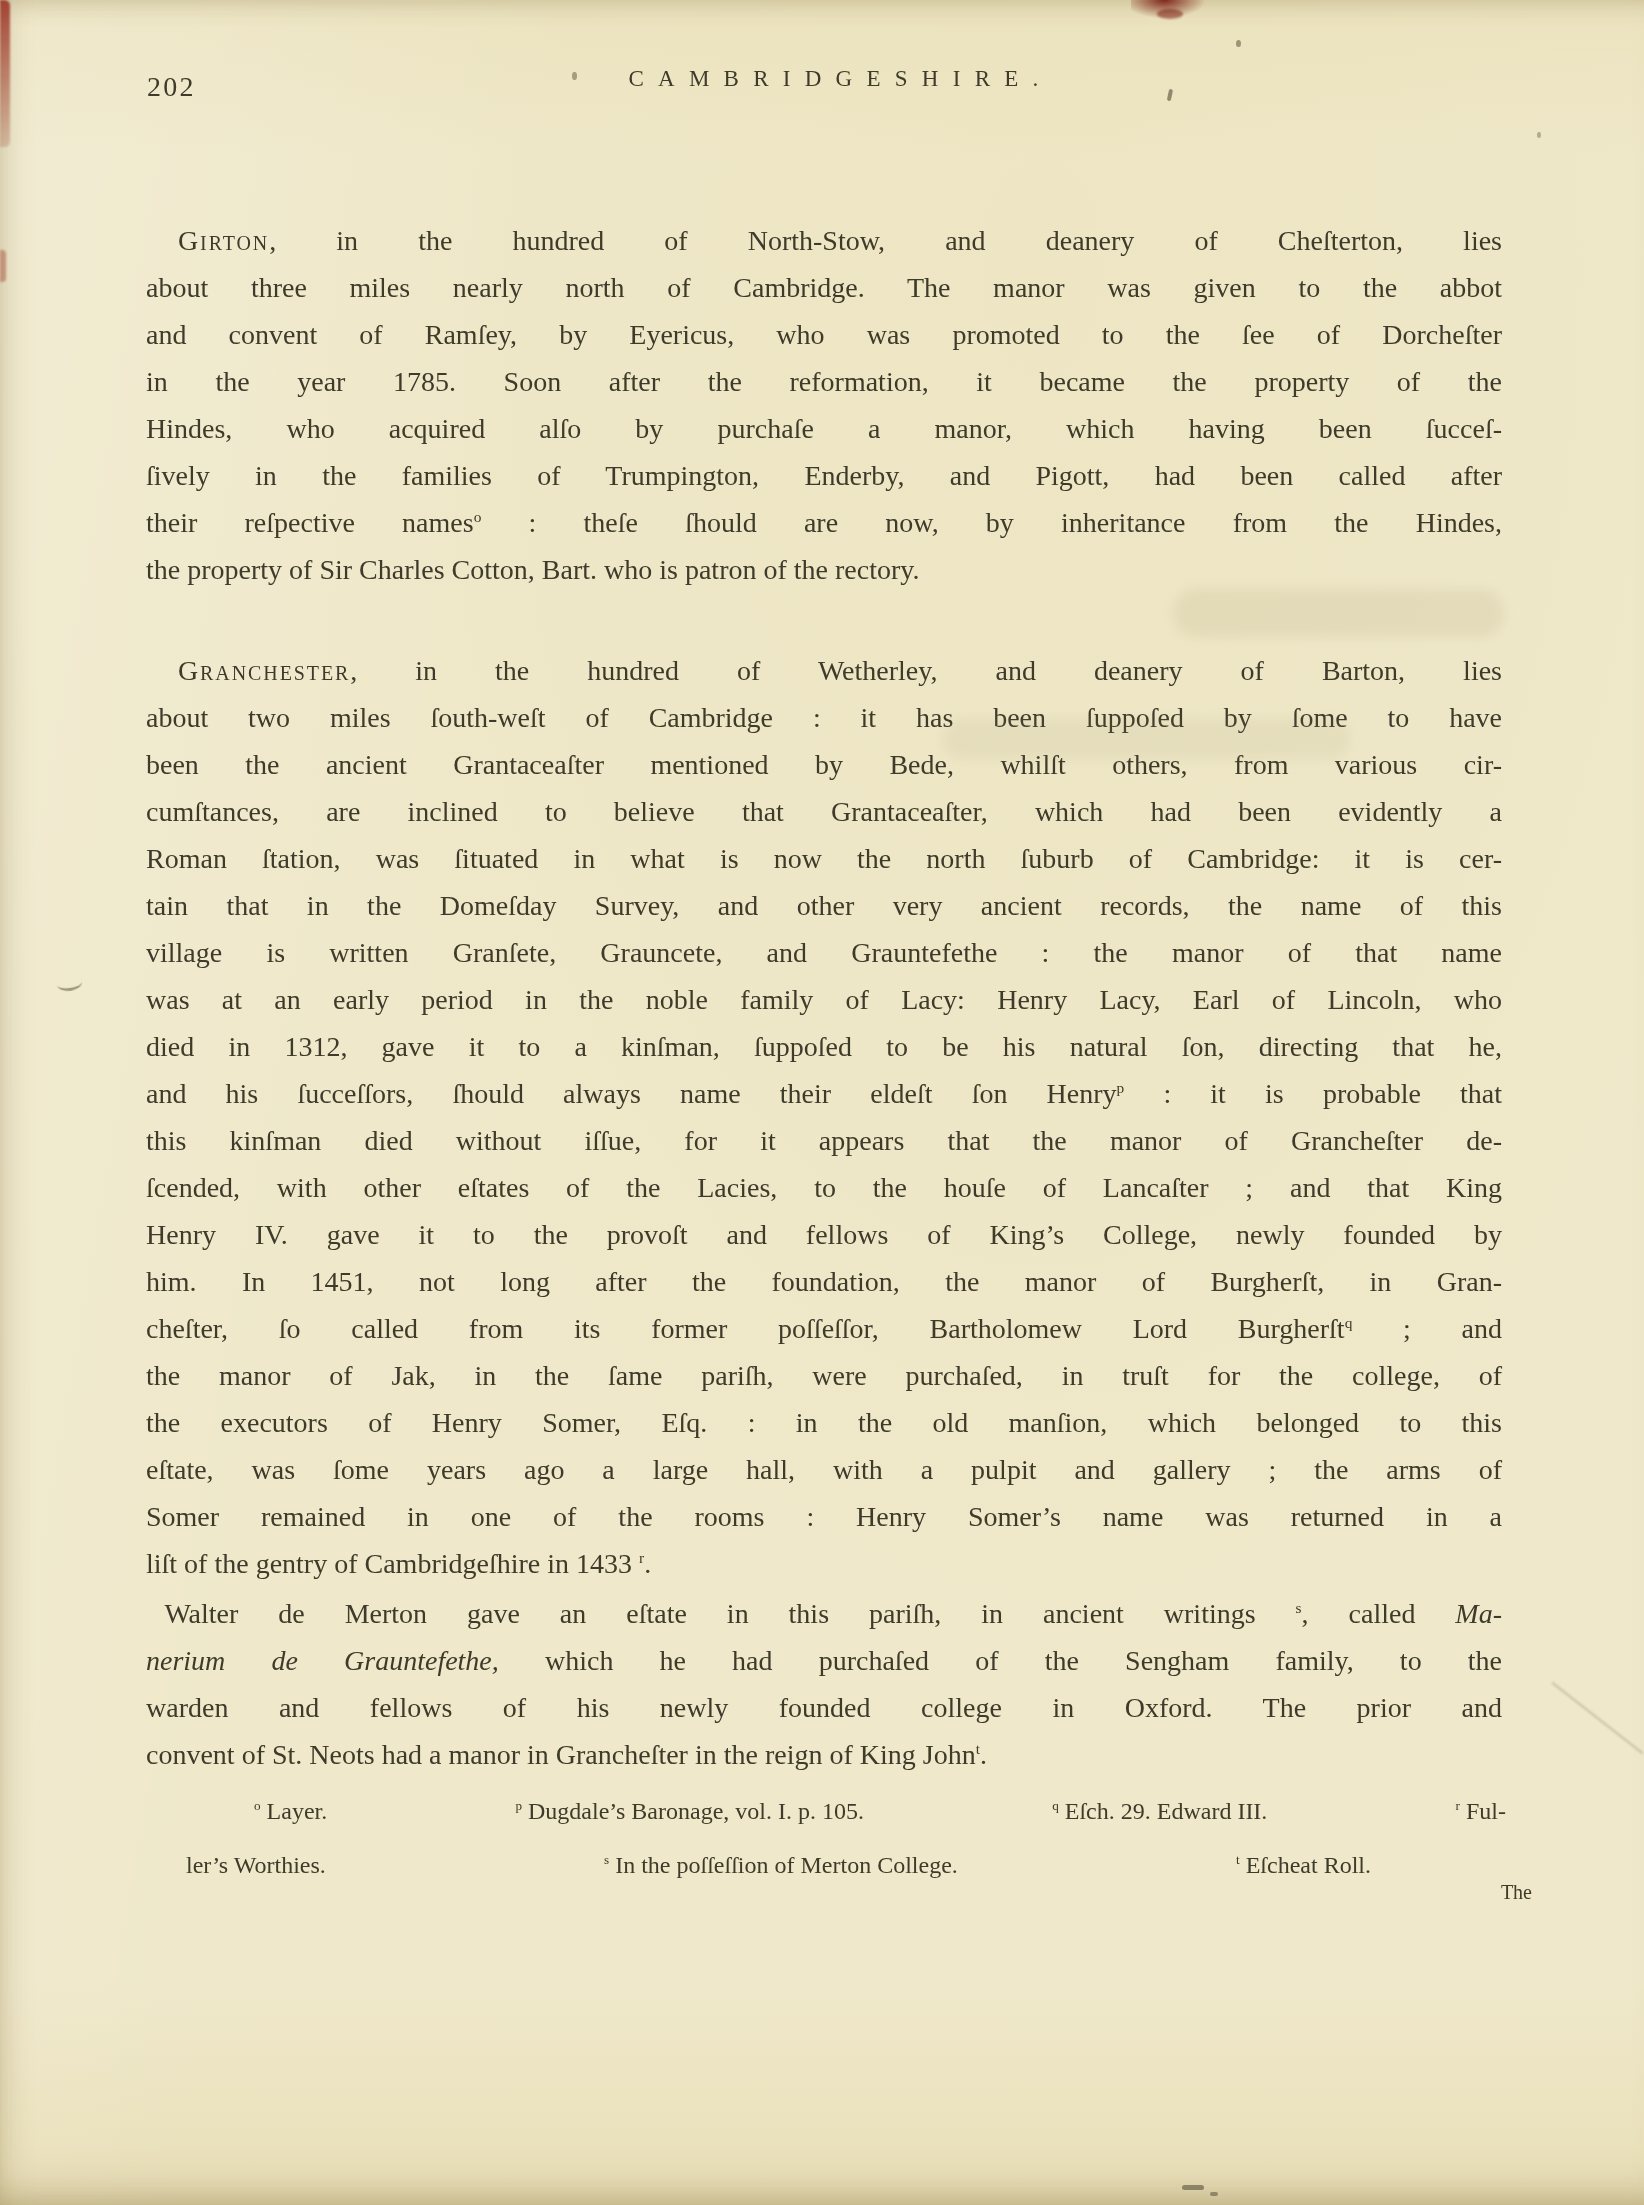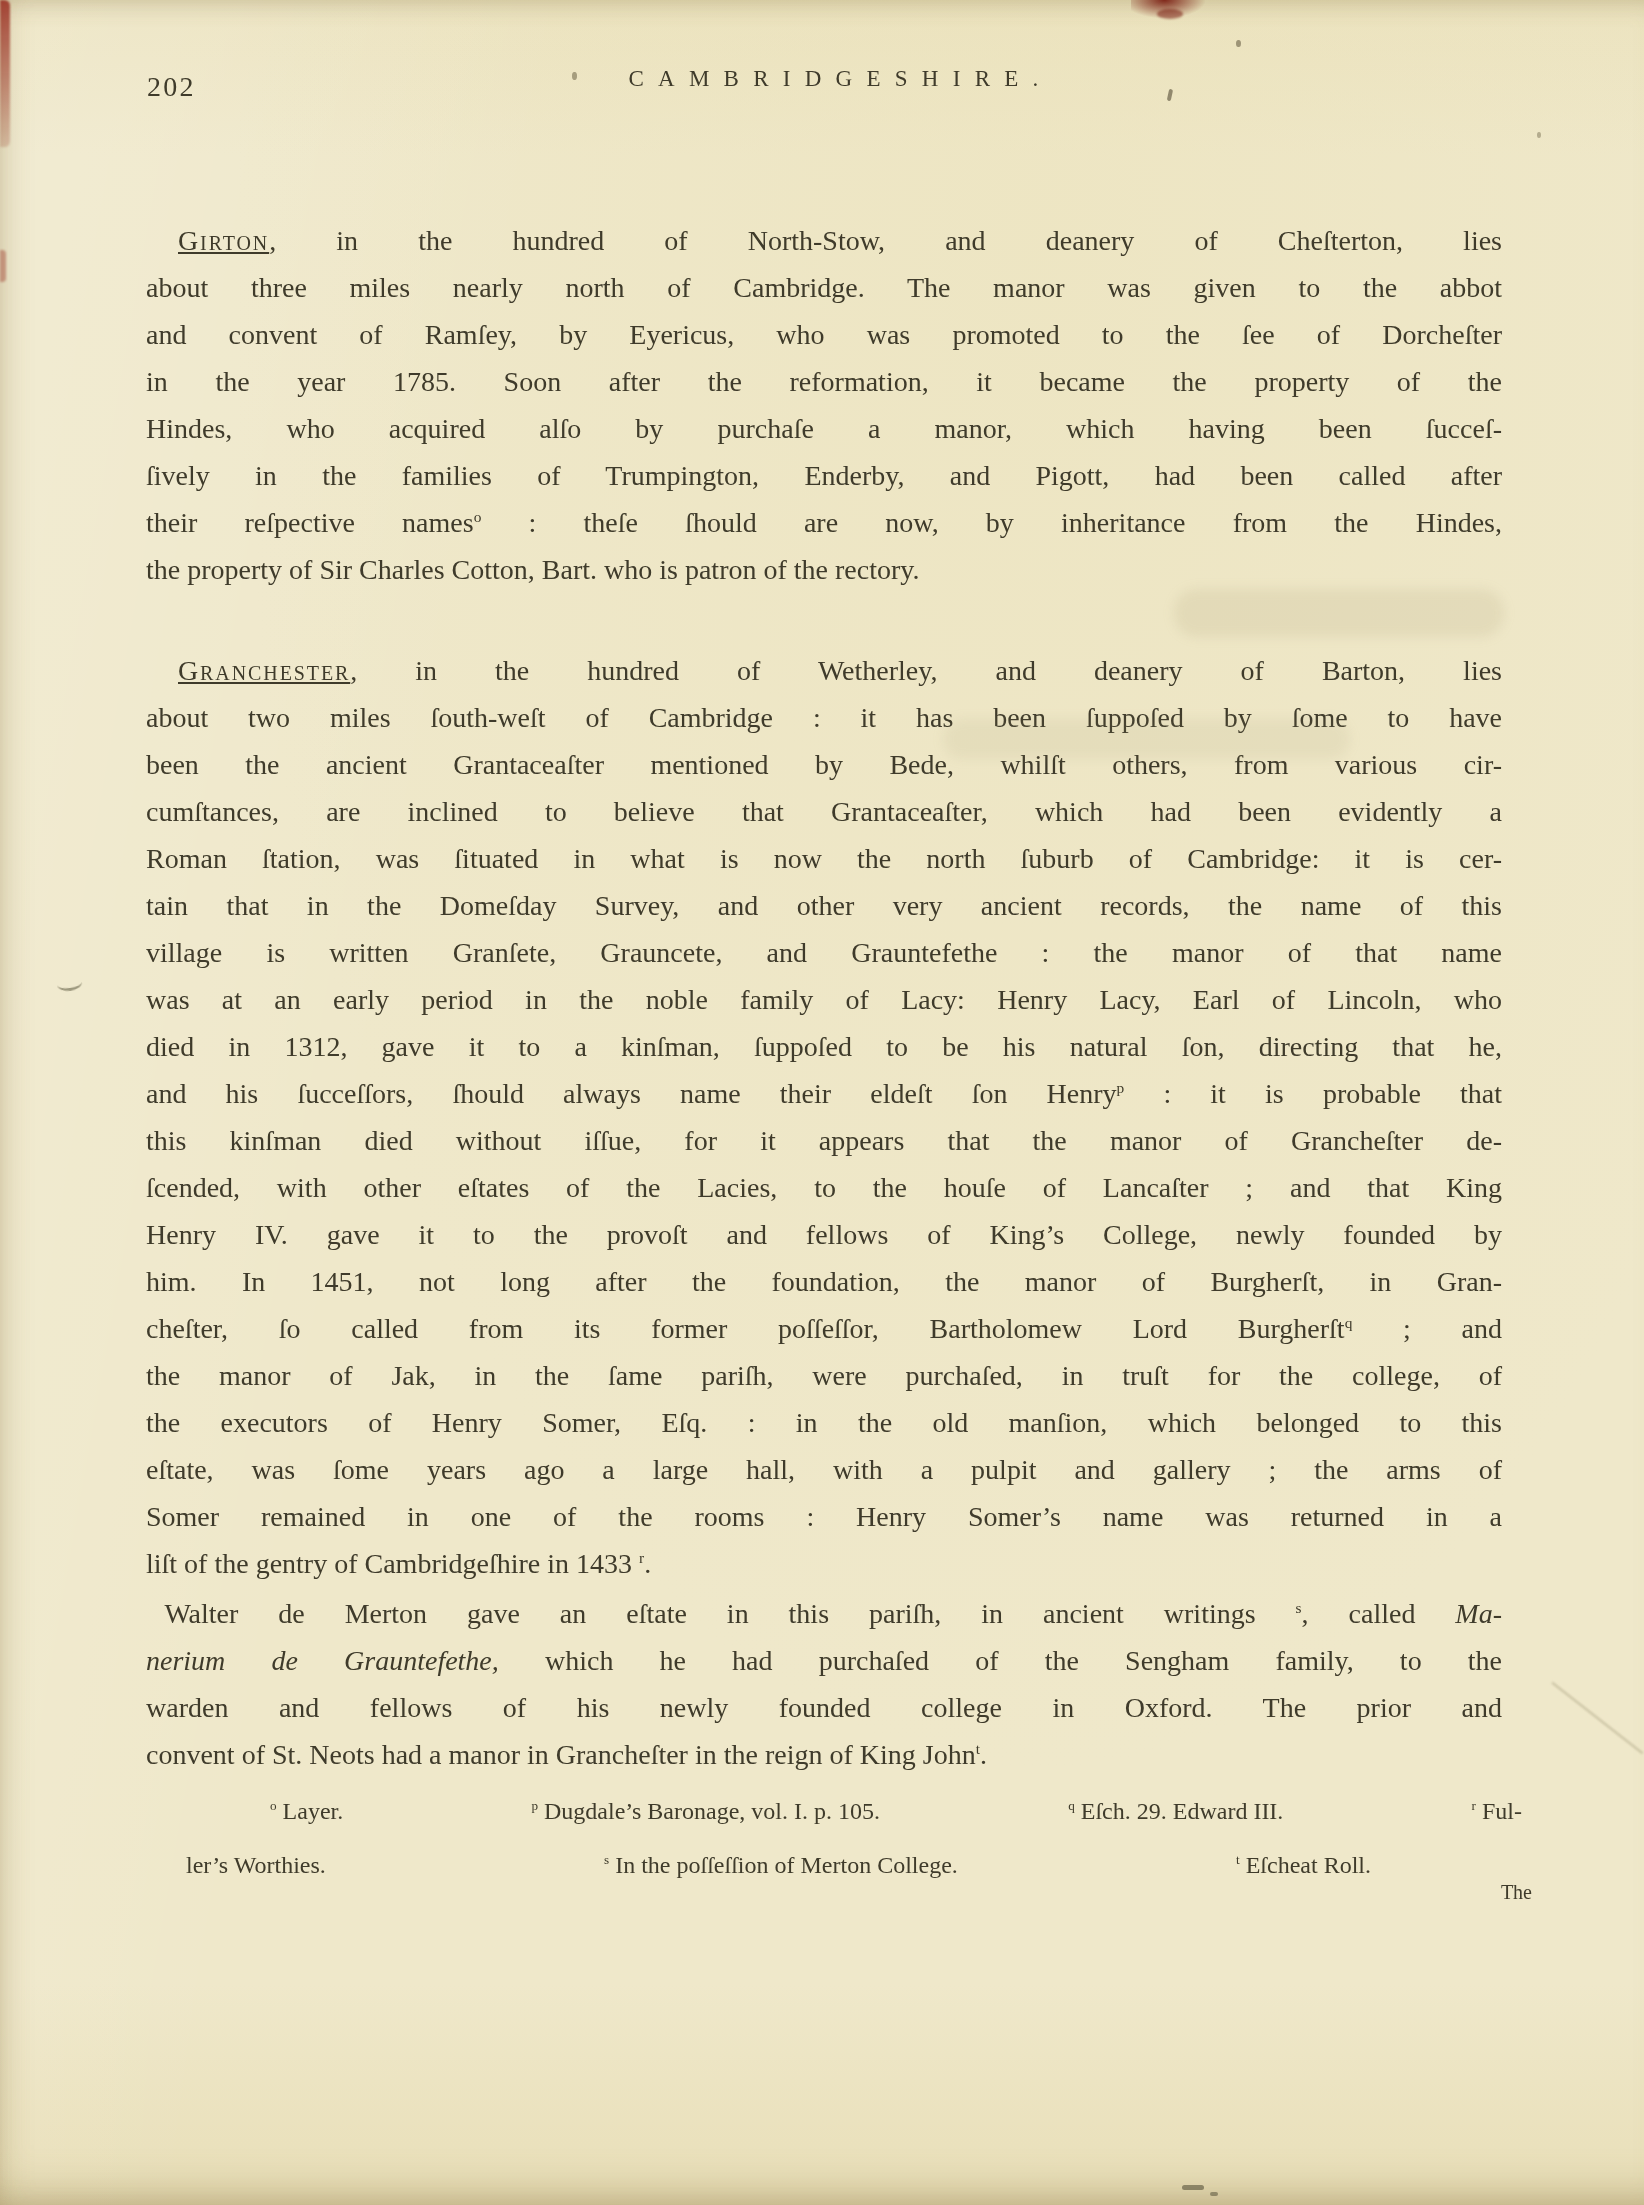--- a/index.html
+++ b/index.html
@@ -33,25 +33,25 @@
   .p2{top:647px;}
   .p3{top:1590px;}
   .tline{
     height:47px;line-height:47px;
     text-align:justify;text-align-last:justify;text-justify:inter-word;
     white-space:nowrap;
   }
   .tline.last{text-align-last:left;}
   .para .tline:first-child{text-indent:32px;}
   .p3 .tline:first-child{text-indent:18.4px;}
-  .sc{font-variant:small-caps;letter-spacing:1.9px;text-decoration:underline;}
+  .sc{font-variant:small-caps;letter-spacing:1.9px;}
   .it{font-style:italic;}
   .sup{vertical-align:super;font-size:.55em;line-height:0;}
   .notesrow{position:absolute;display:flex;justify-content:space-between;font-size:24px;line-height:31px;}
-  .r1{top:1796px;left:270px;width:1252px;}
+  .r1{top:1796px;left:254px;width:1252px;}
   .r2{top:1850px;left:186px;width:1185px;}
   .note{white-space:nowrap;}
   .catchword{position:absolute;top:1881px;right:149px;font-size:20px;}
   
   .art{position:absolute;pointer-events:none;}
   .art-red-left{left:0;top:0;width:10px;height:147px;border-radius:0 5.4px 5.4px 0;
     background:linear-gradient(to bottom, rgba(148,30,20,.78), rgba(150,60,40,.22));filter:blur(0.8px);}
   .art-red-left2{left:0;top:250px;width:6.1px;height:32px;background:rgba(150,40,25,.38);border-radius:0 3.8px 3.8px 0;filter:blur(0.8px);}
   .art-red-top{left:1131px;top:0;width:74px;height:18.4px;
     background:radial-gradient(ellipse at 45% 0%, rgba(118,22,12,.9), rgba(118,22,12,0) 72%);filter:blur(0.4px);}

